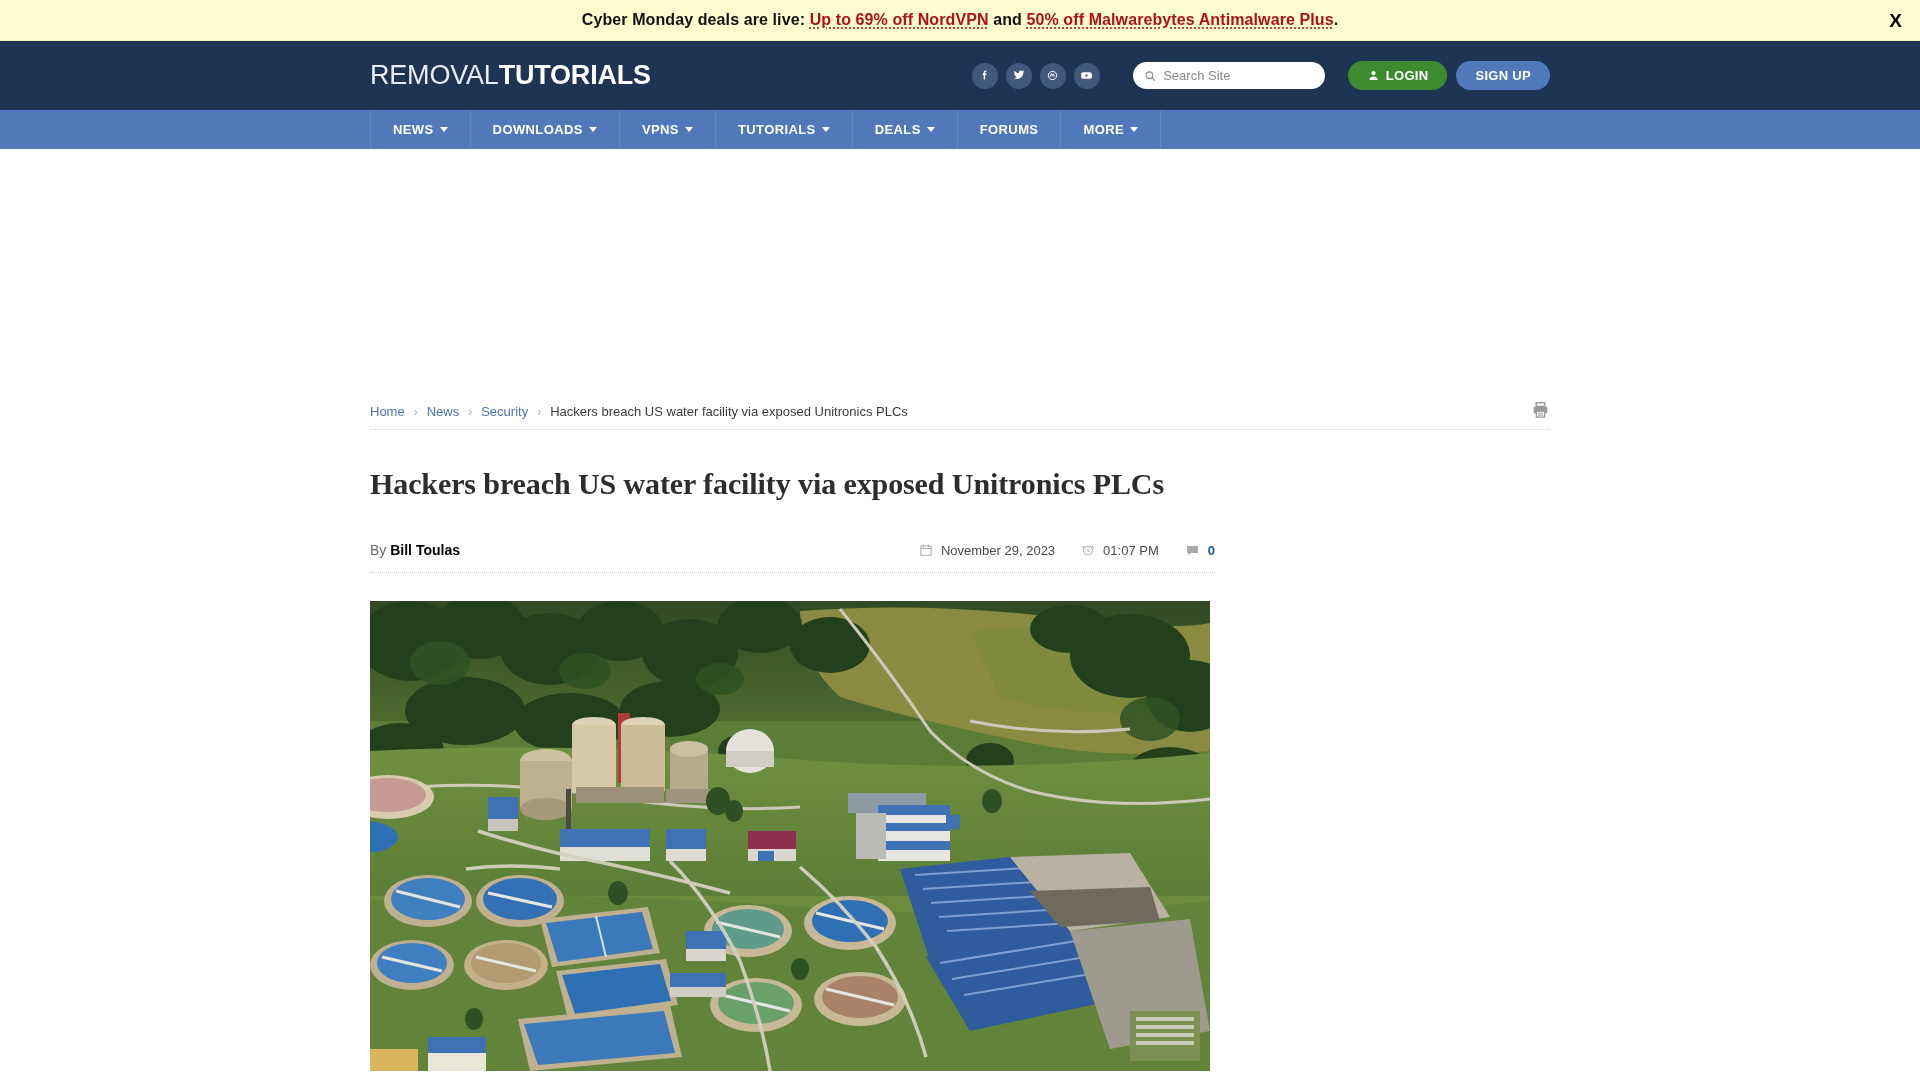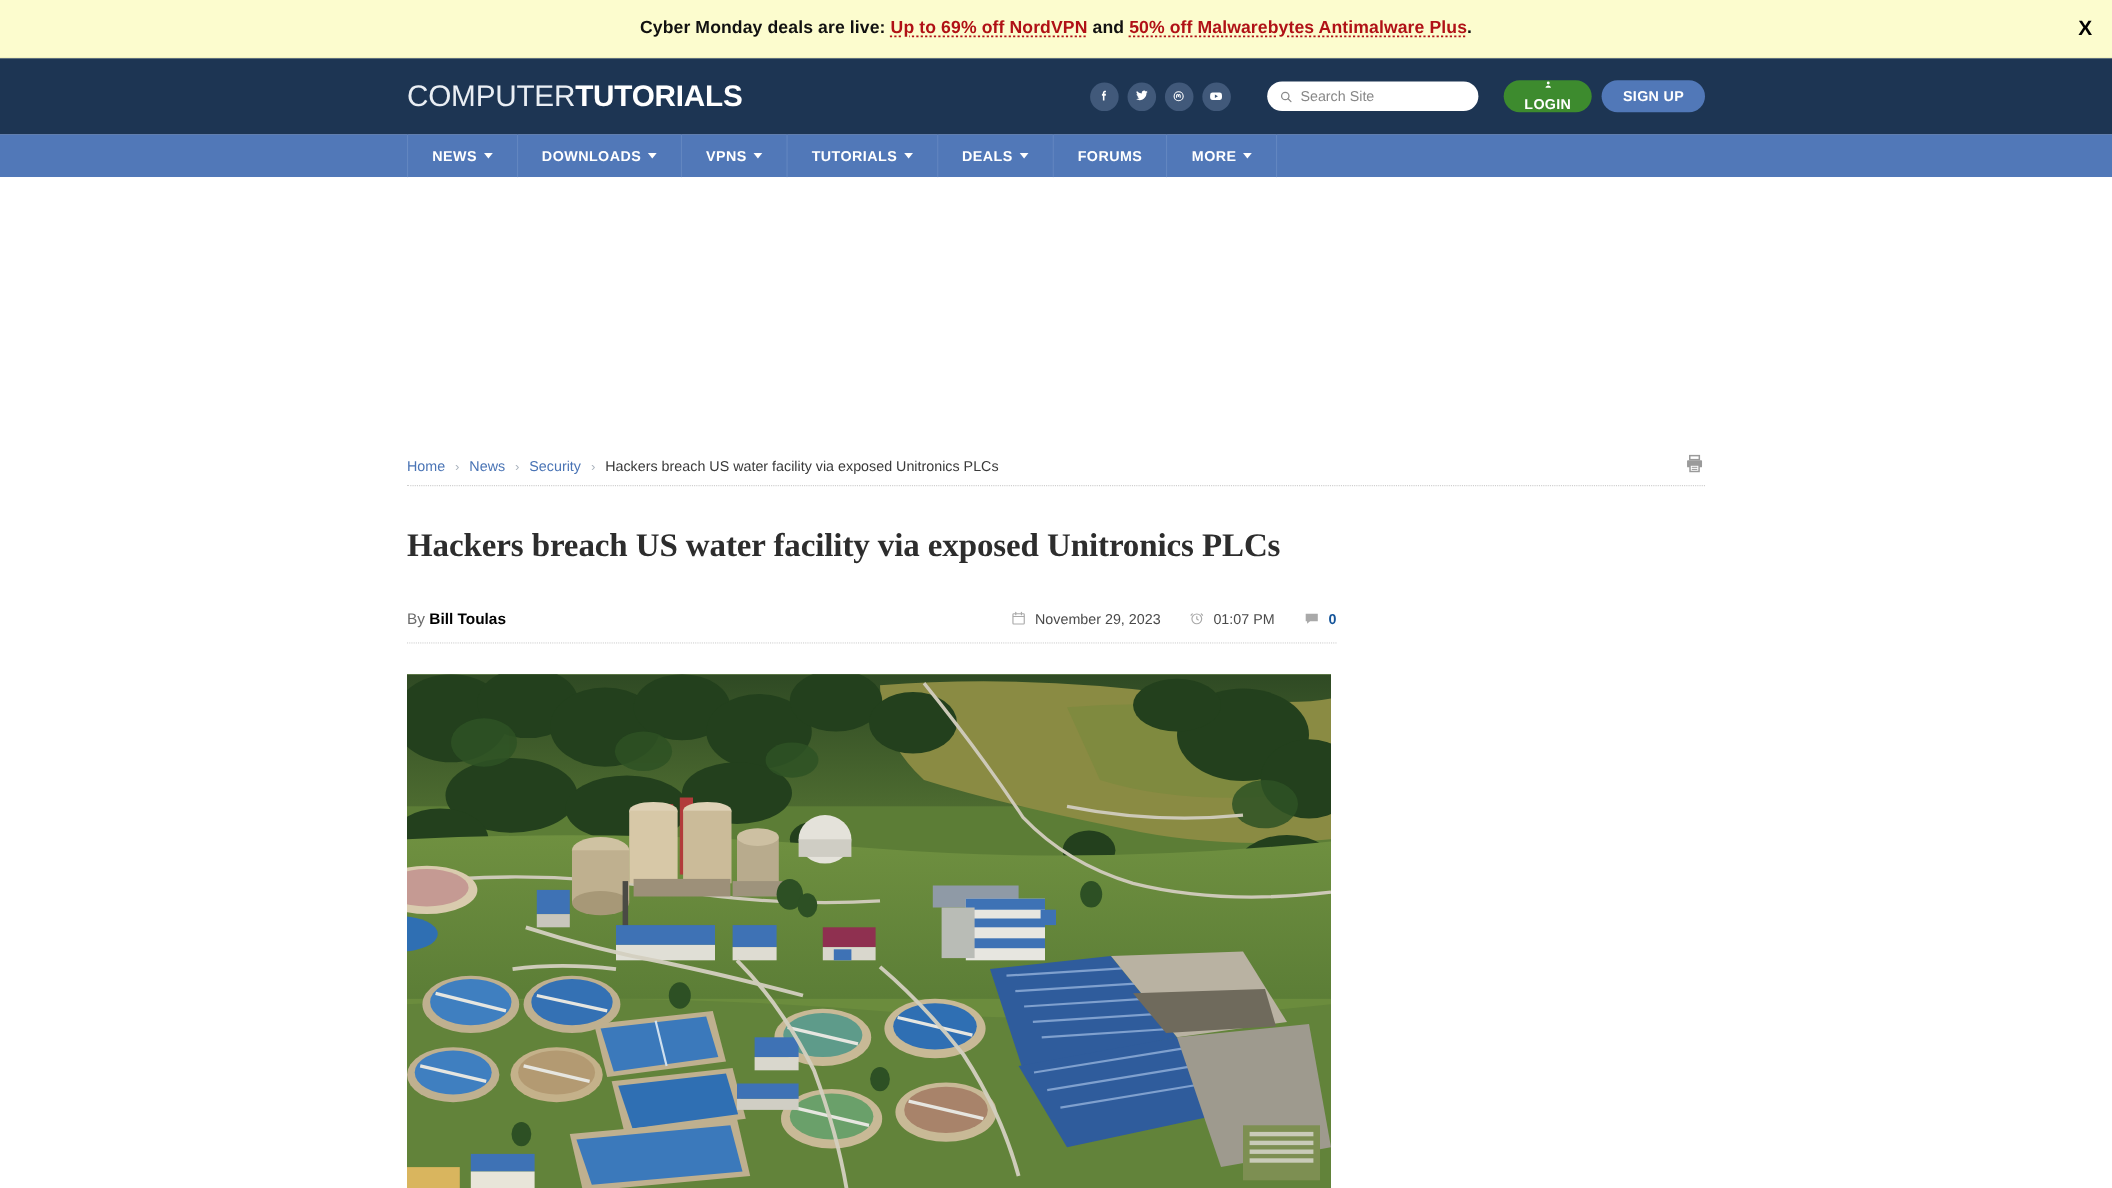--- a/index.html
+++ b/index.html
@@ -8,21 +8,21 @@
     height: 1080px;
     overflow: hidden;
     background: #ffffff;
     font-family: "Liberation Sans", sans-serif;
   }
 
   
   .promo-bar {
     position: relative;
     width: 100%;
-    height: 53px;
+    height: 41px;
     background: #fcfcce;
     display: flex;
     align-items: center;
     justify-content: center;
     border-bottom: 1px solid #f0f0bb;
   }
   .promo-text {
     font-size: 16px;
     font-weight: bold;
     color: #111111;
@@ -129,21 +129,21 @@
     justify-content: center;
     gap: 6px;
     font-size: 13px;
     font-weight: bold;
     color: #ffffff;
     cursor: pointer;
     letter-spacing: 0.3px;
     border: none;
     font-family: "Liberation Sans", sans-serif;
   }
-  .btn-login  { background: #3d8b2e; padding: 0 19px; margin-left: 14px; flex-direction: column; }
+  .btn-login  { background: #3d8b2e; padding: 0 19px; margin-left: 14px; }
   .btn-signup { background: #5178b8; padding: 0 19px; }
 
   
   .site-nav {
     width: 100%;
     height: 39px;
     background: #5178b8;
     display: flex;
     align-items: stretch;
   }
@@ -266,21 +266,21 @@
     <span class="promo-plain">and</span>
     <a href="#">50% off Malwarebytes Antimalware Plus</a><span class="promo-plain">.</span>
   </div>
   <div class="promo-close">X</div>
 </div>
 
 <header class="site-header">
   <div class="header-inner">
 
     <div class="logo">
-      <span class="light">COMPUTER</span><span class="bold">TUTORIALS</span>
+      <span class="light">REMOVAL</span><span class="bold">TUTORIALS</span>
     </div>
 
     <div class="header-right">
 
       <div class="social">
         <div class="social-btn">
           <svg width="15" height="15" viewBox="0 0 24 24" fill="#ffffff">
               <path d="M15.1 8.5h-2.2V7.1c0-.6.4-.8.7-.8h1.4V3.9h-2C12 3.9 10.6 5.3 10.6 7v1.5H9.2v2.6h1.4v7.2h2.3v-7.2h1.9l.3-2.6z"></path>
             </svg>
         </div>

